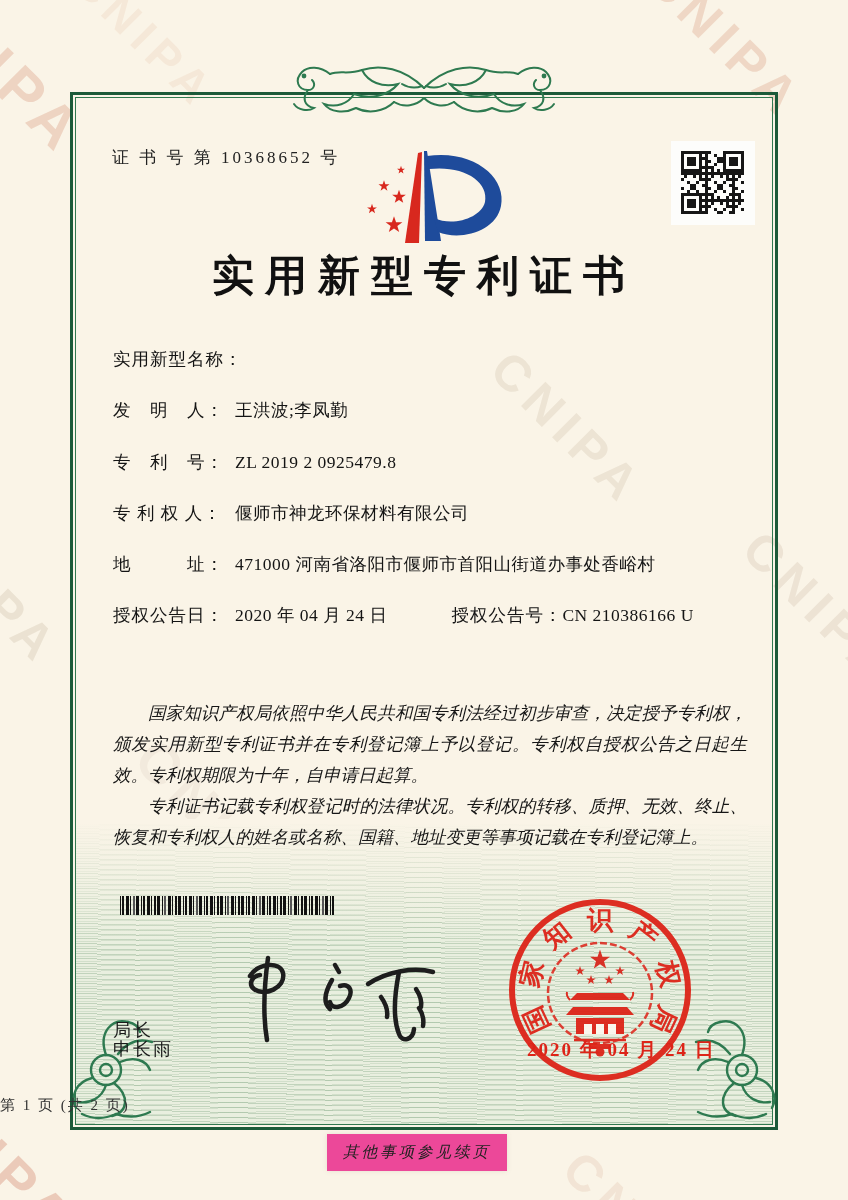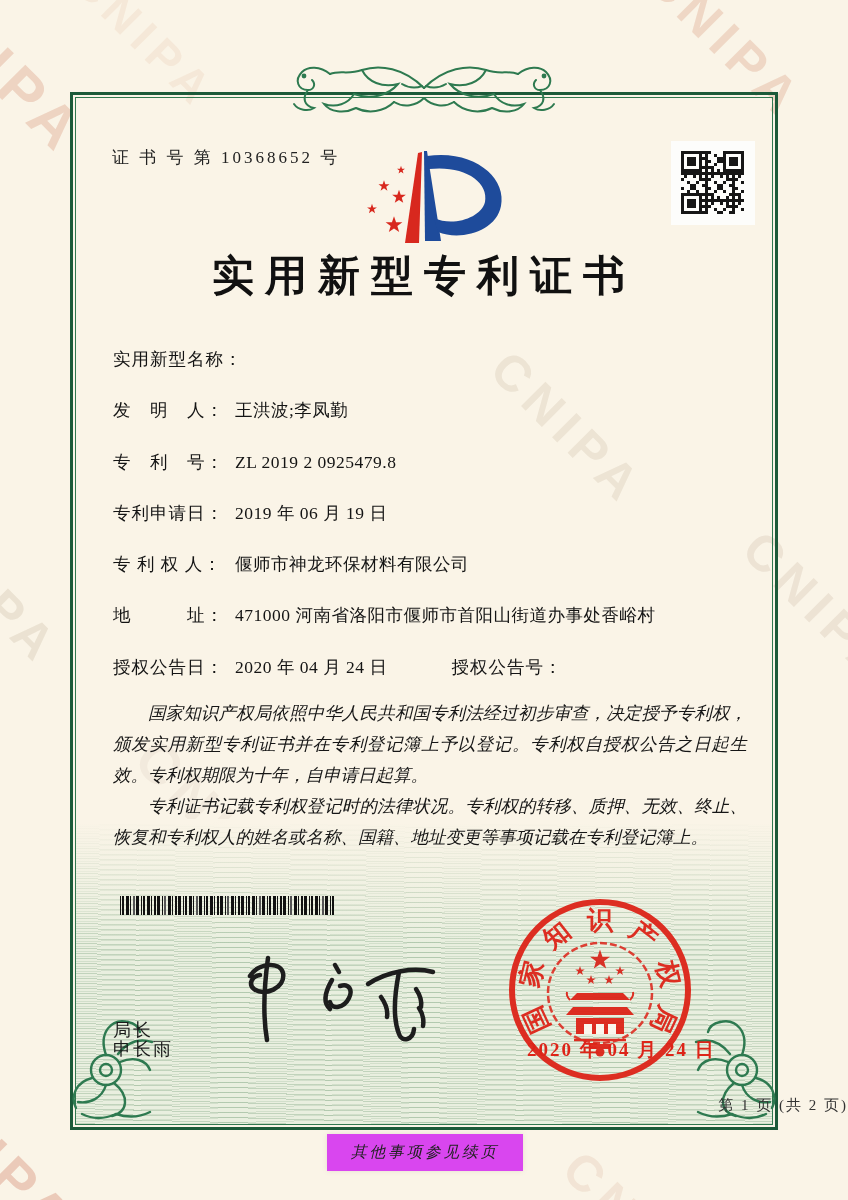--- a/index.html
+++ b/index.html
@@ -74,23 +74,23 @@
   .body-text{left:113px;top:698px;width:634px;font-size:17.5px;line-height:31px;
     font-style:italic;color:#161616;text-align:justify;}
   .body-text p{margin:0;text-indent:2em;}
   .barcode{left:120px;top:896px;width:218px;height:19px;}
   .sig-title{left:113px;top:972px;font-size:18px;letter-spacing:2px;margin-top:46px;}
   .sig-name{left:113px;top:1005px;font-size:18px;letter-spacing:2px;margin-top:32px;}
   .sig-svg{left:236px;top:942px;width:215px;height:105px;}
   .seal{left:504px;top:894px;width:192px;height:192px;opacity:0.95;}
   .seal-date{left:527px;top:1037px;font-size:19px;font-weight:600;
     color:var(--seal-red);letter-spacing:2px;white-space:pre;}
-  .page-info{left:0;top:1096px;width:848px;text-align:right;
+  .page-info{left:0;top:1096px;width:848px;text-align:left;
     font-size:15px;letter-spacing:2px;color:#333;}
-  .cont-box{left:327px;top:1134px;background:#d946ef;padding:8px 24px;
+  .cont-box{left:327px;top:1134px;background:#ec4899;padding:8px 16px;
     font-size:15.5px;font-style:italic;letter-spacing:3px;color:#222;
     box-shadow:0 0 5px rgba(120,110,90,0.15);}
 </style>
 </head>
 <body>
 
 <span class="watermark wm-tl">CNIPA</span>
 <span class="watermark wm-tc">CNIPA</span>
 <span class="watermark wm-tr">CNIPA</span>
 <span class="watermark wm-mid">CNIPA</span>
@@ -427,35 +427,32 @@
     </div>
     <div class="field-row">
       <span class="field-label">发　明　人：</span>
       <span class="field-value">王洪波;李凤勤</span>
     </div>
     <div class="field-row">
       <span class="field-label">专　利　号：</span>
       <span class="field-value">ZL 2019 2 0925479.8</span>
     </div>
     <div class="field-row">
-      <span class="field-label">专利申请日：</span>
-      <span class="field-value">2019 年 06 月 19 日</span>
-    </div>
-    <div class="field-row">
       <span class="field-label">专 利 权 人：</span>
       <span class="field-value">偃师市神龙环保材料有限公司</span>
     </div>
     <div class="field-row">
       <span class="field-label">地　　　址：</span>
       <span class="field-value">471000 河南省洛阳市偃师市首阳山街道办事处香峪村</span>
     </div>
     <div class="field-row">
       <span class="field-label">授权公告日：</span>
       <span class="field-value">2020 年 04 月 24 日</span>
       <span class="grant-label2">授权公告号：</span>
+      <span class="field-value">CN 210386166 U</span>
     </div>
   </div>
 
   <div class="abs body-text">
     <p>国家知识产权局依照中华人民共和国专利法经过初步审查，决定授予专利权，颁发实用新型专利证书并在专利登记簿上予以登记。专利权自授权公告之日起生效。专利权期限为十年，自申请日起算。</p>
     <p>专利证书记载专利权登记时的法律状况。专利权的转移、质押、无效、终止、恢复和专利权人的姓名或名称、国籍、地址变更等事项记载在专利登记簿上。</p>
   </div>
 
   <svg class="abs barcode" id="barcode-svg" viewBox="0 0 218 19">
       <rect x="0" y="0" width="1" height="19" fill="#111"></rect>

